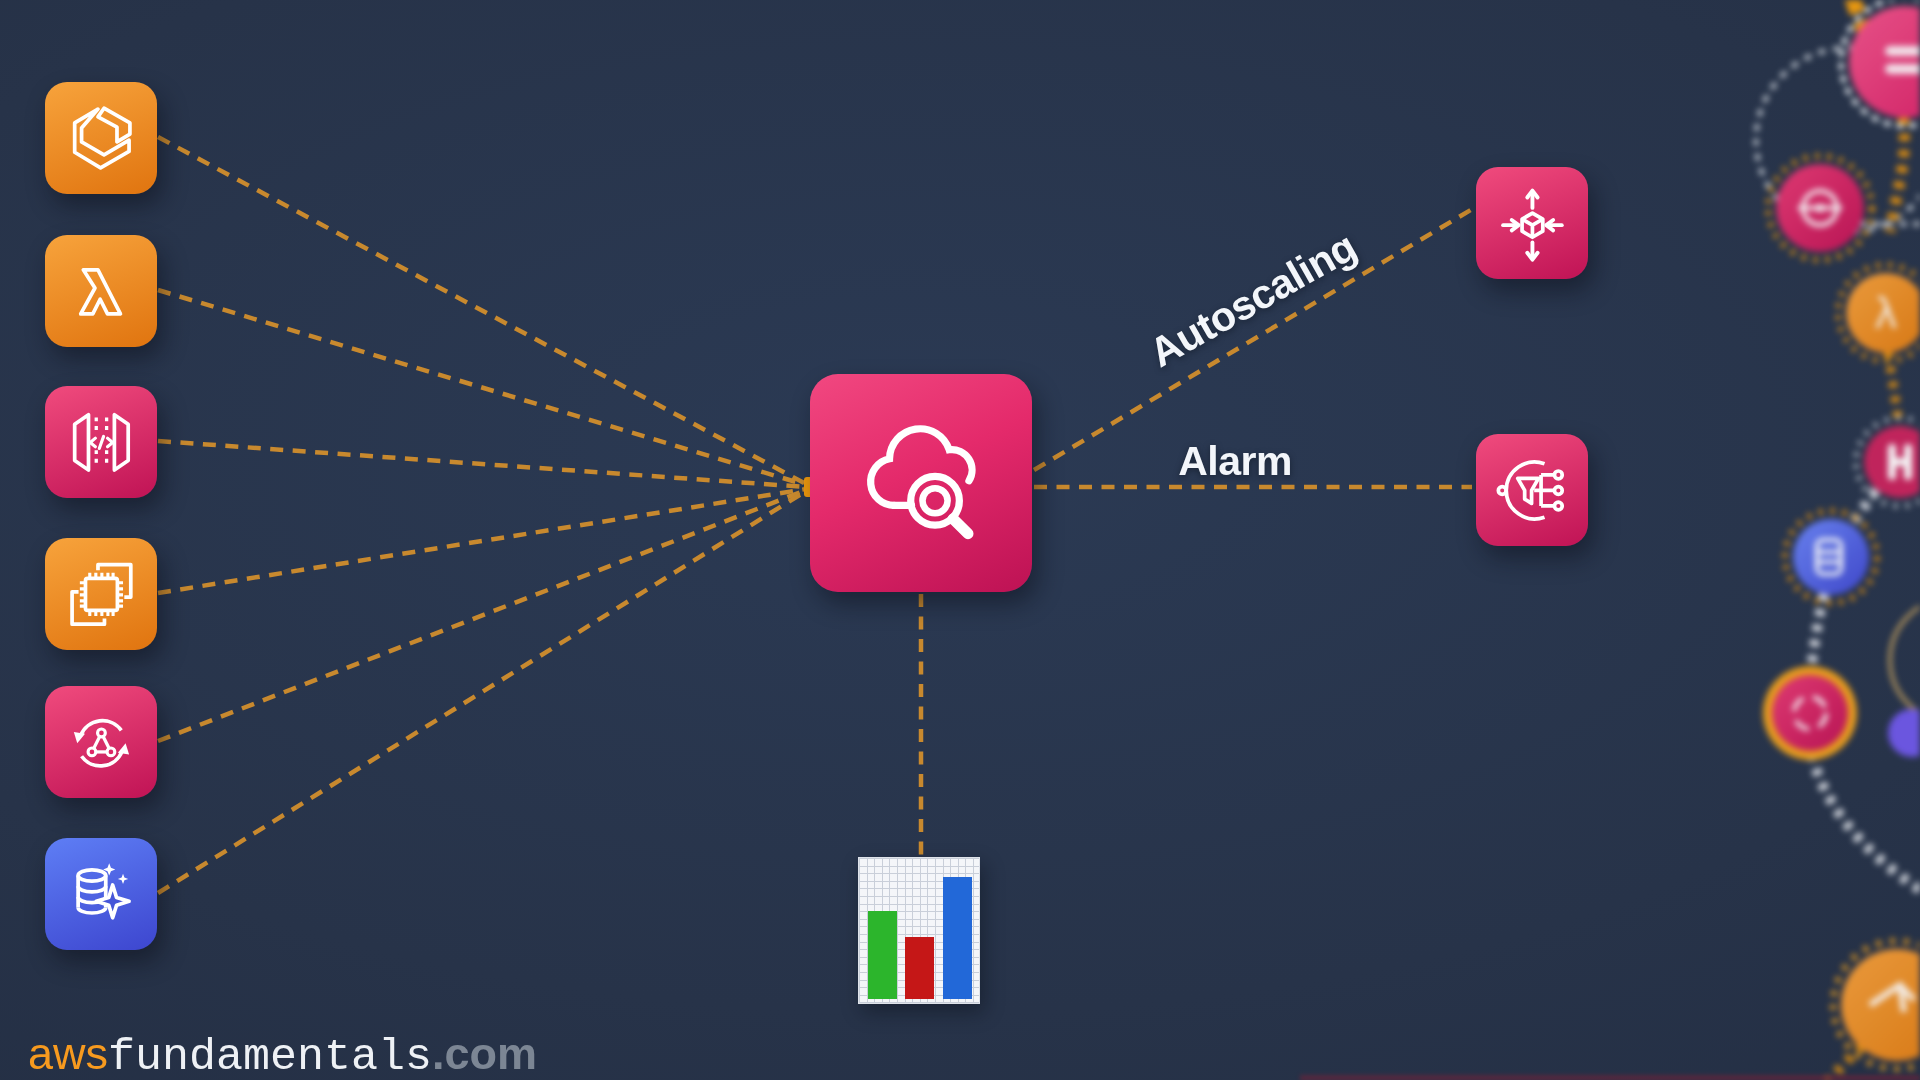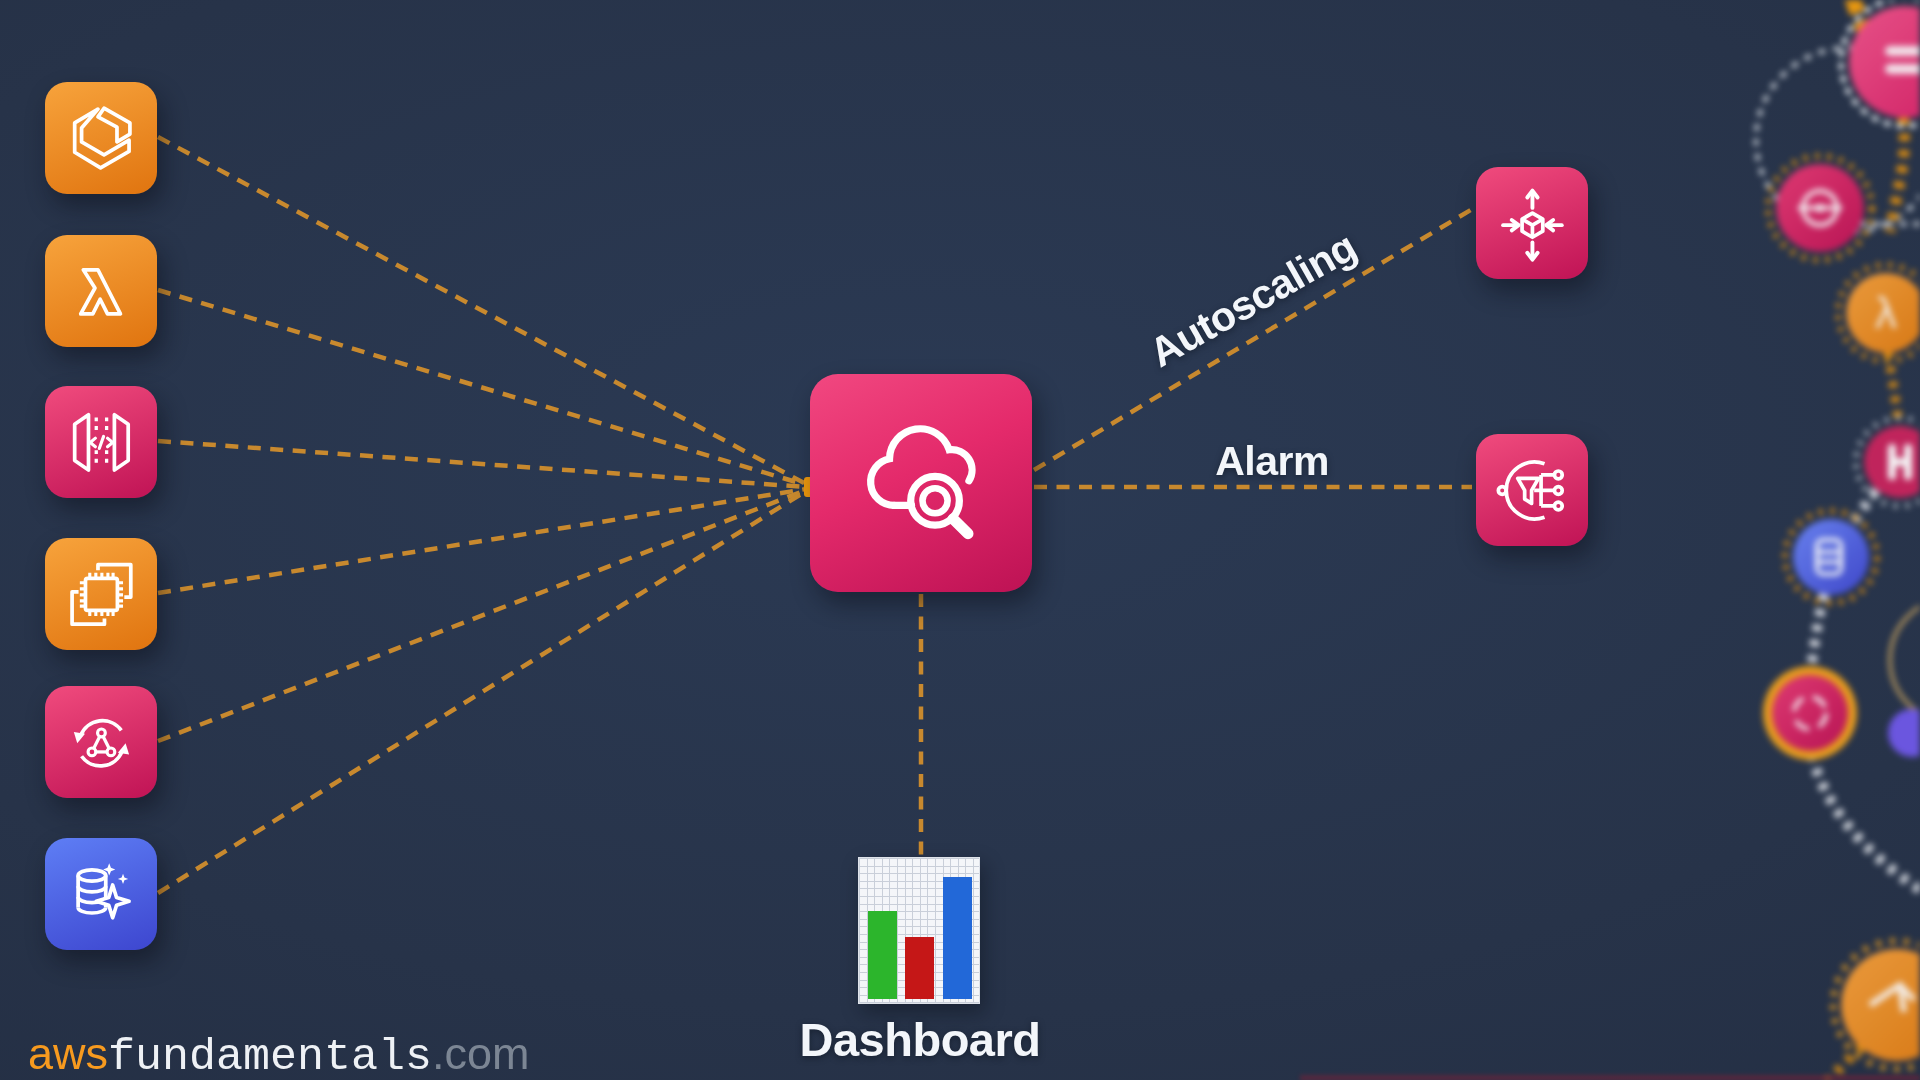--- a/index.html
+++ b/index.html
@@ -57,21 +57,21 @@
   }
   .bar { position:absolute; bottom:4px; width:29px; }
   .bar-green { left:9px;  height:88px;  background:#2cb52c; }
   .bar-red   { left:46px; height:62px;  background:#c51717; }
   .bar-blue  { left:84px; height:122px; background:#2268d8; }
 
   
   .brand { position:absolute; left:28px; top:1028px; z-index:3; font-size:45px; white-space:nowrap; }
   .brand .b-aws  { color:#f79a1f; font-weight:400; }
   .brand .b-name { color:#eef1f5; font-weight:400;font-family:Liberation Mono, monospace; }
-  .brand .b-tld  { color:#7c8694; font-weight:400; }
+  .brand .b-tld  { color:#7c8694; font-weight:700; }
 
   
   .deco { position:absolute; left:1700px; top:0; width:220px; height:1080px; z-index:1;
           filter:blur(3.2px); opacity:.95; }
   .edge-strip { position:absolute; left:1300px; top:1075px; width:620px; height:6px; z-index:1;
           background:#7a2038; opacity:.55; filter:blur(2px); }
 </style>
 </head>
 <body>
 
@@ -200,28 +200,27 @@
       <circle class="stroke" cx="13" cy="48" r="4.5"></circle>
       <path class="stroke" d="M31 34 H55 L47 48 V63 L39 58 V48 Z"></path>
       <path class="stroke" d="M50 48 H58 M58 30 V66 M58 30 H73 M58 48 H73 M58 66 H73"></path>
       <circle class="stroke" cx="78" cy="30" r="4.5"></circle>
       <circle class="stroke" cx="78" cy="48" r="4.5"></circle>
       <circle class="stroke" cx="78" cy="66" r="4.5"></circle>
     </svg>
   </div>
 
   <div class="edge-label rot" style="left:1253px; top:300px;">Autoscaling</div>
-  <div class="edge-label" style="left:1272px; top:461px;text-align:center;">Alarm</div>
+  <div class="edge-label" style="left:1235px; top:461px;text-align:center;">Alarm</div>
 
   <div class="dash-panel">
     <div class="bar bar-green"></div>
     <div class="bar bar-red"></div>
     <div class="bar bar-blue"></div>
   </div>
-  <div class="node-label" style="left:920px; top:1012px; font-size:47px;">Dashboard</div>
 
   <div class="brand">
     <span class="b-aws">aws</span><span class="b-name">fundamentals</span><span class="b-tld">.com</span>
   </div>
 
   <div class="deco">
     <svg width="220" height="1080" viewBox="0 0 220 1080">
       <defs>
         <linearGradient id="pg" x1="0" y1="0" x2="1" y2="1">
             <stop offset="0" stop-color="#f2558b"></stop>

